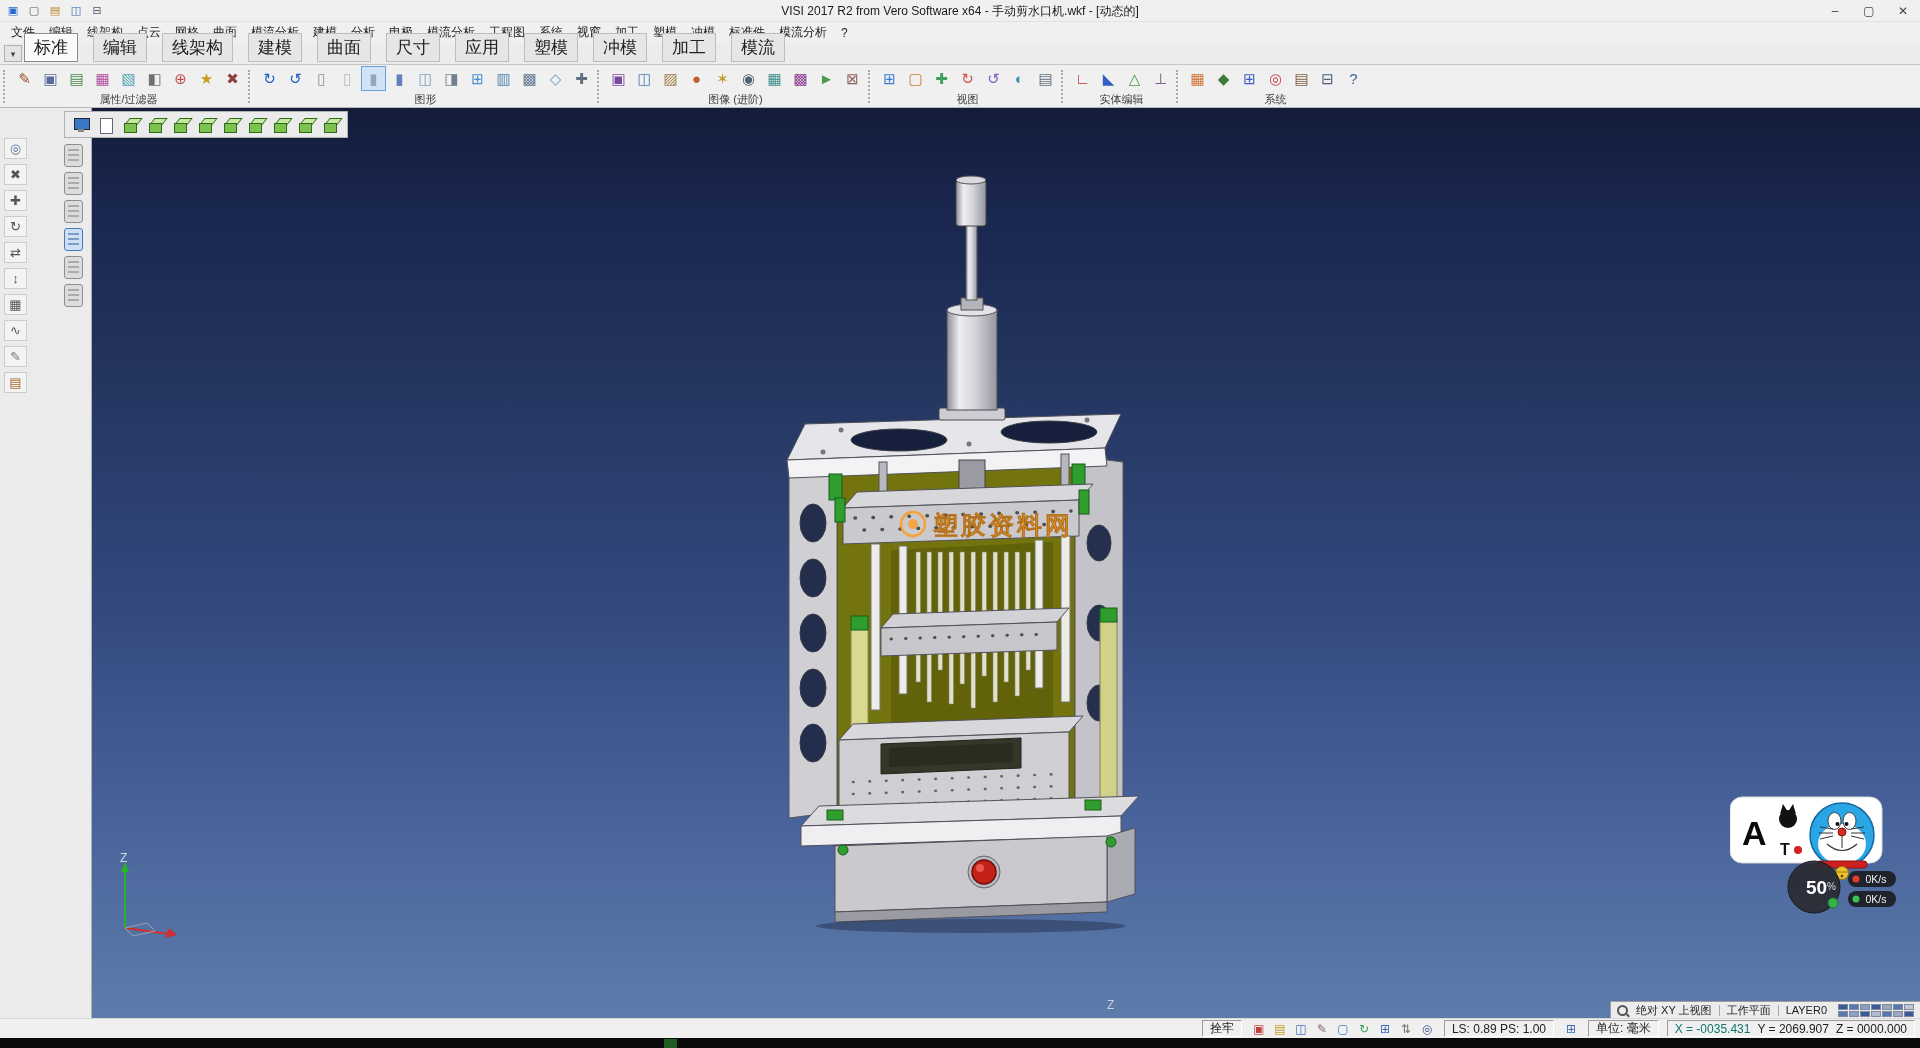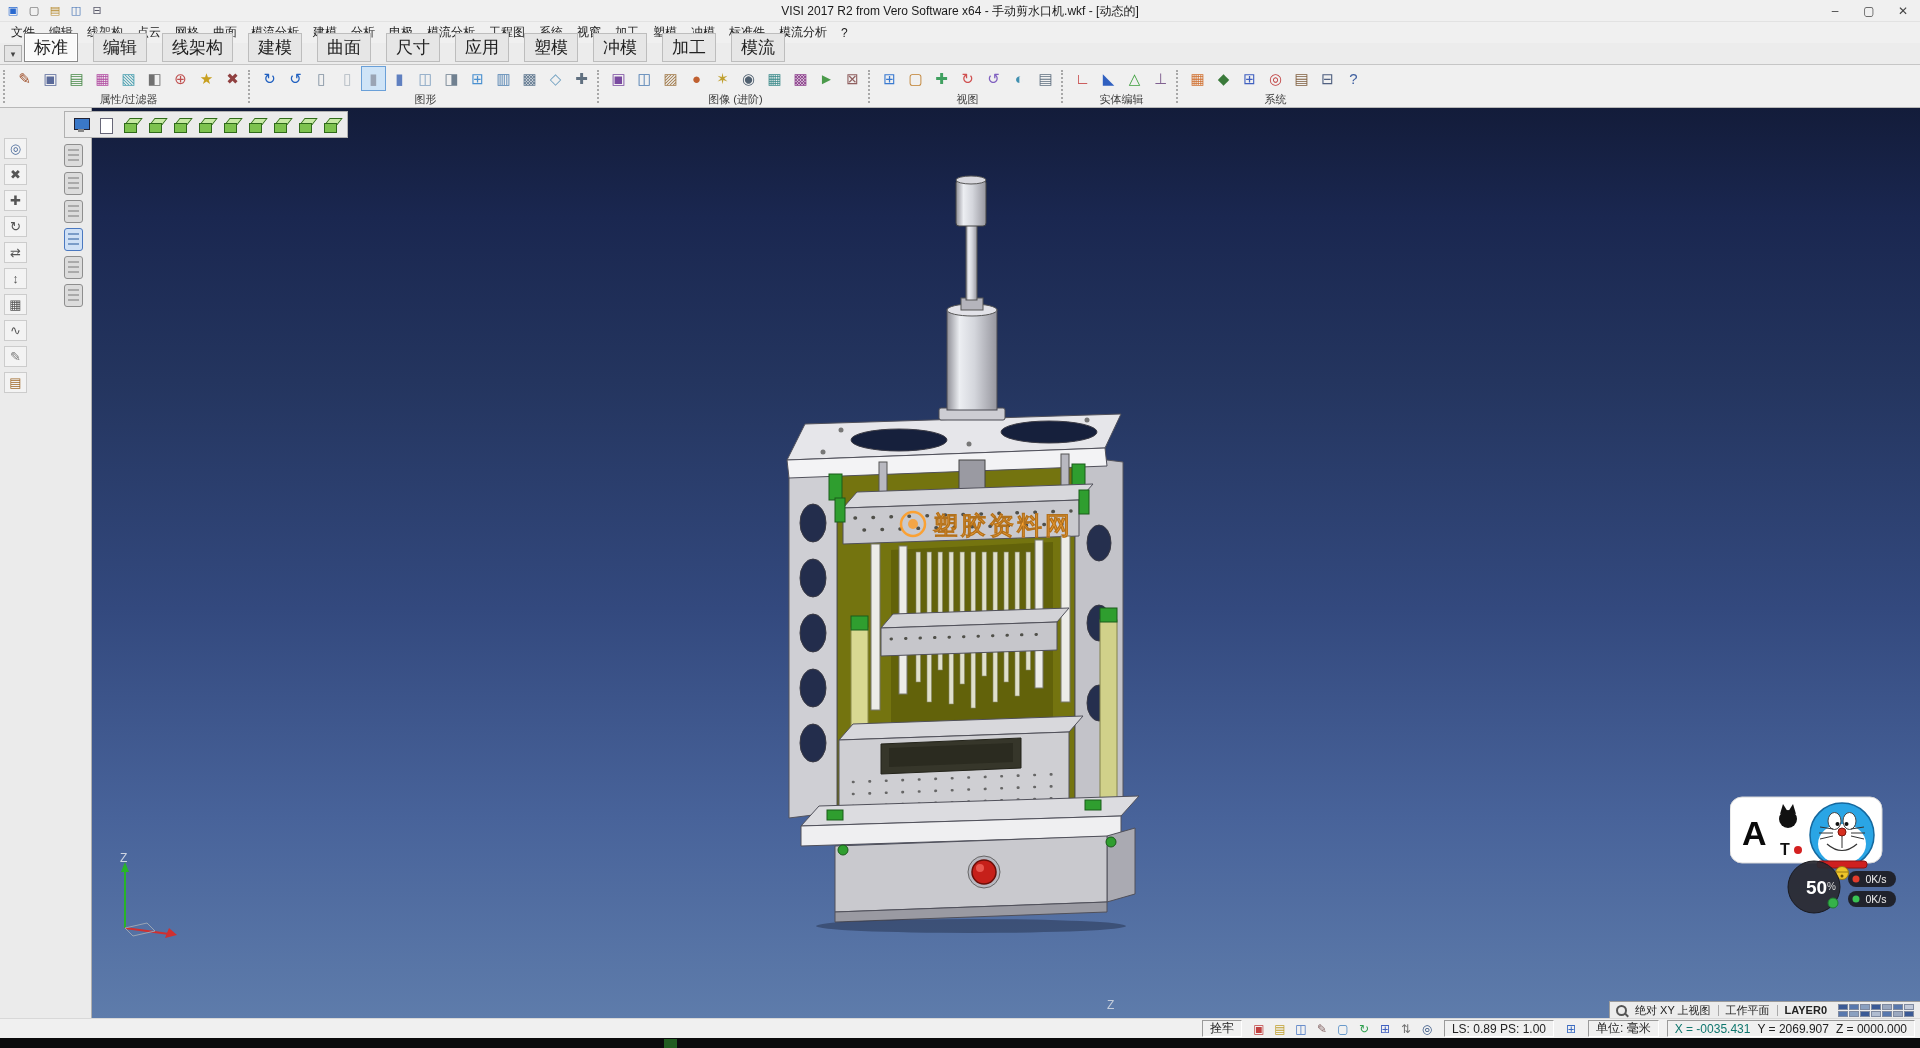--- a/index.html
+++ b/index.html
@@ -56,21 +56,21 @@
   .viewport{flex:1;position:relative;overflow:hidden;background:linear-gradient(180deg,#131c3a 0%,#1a2750 12%,#24355f 30%,#33497e 55%,#48639a 78%,#5e7cab 100%)}
   .model{position:absolute;left:639px;top:50px;width:480px;height:800px}
   .triad{position:absolute;left:15px;bottom:60px;width:80px;height:110px}
   .vp-zlabel{position:absolute;left:1015px;bottom:6px;color:#c4cddb;font-size:12px}
   .widget{position:absolute;right:20px;bottom:98px;width:170px;height:125px}
 
   .vp-status{position:absolute;right:0;bottom:0;height:17px;background:#ececec;border-top:1px solid #9c9c9c;border-left:1px solid #9c9c9c;display:flex;align-items:center;gap:7px;padding:0 6px;font-size:11px;color:#222}
   .vp-sep{width:1px;height:11px;background:#aaa}
   .mag{width:11px;height:11px;border:2px solid #555;border-radius:50%;position:relative;margin-right:1px}
   .mag::after{content:"";position:absolute;width:5px;height:2px;background:#555;transform:rotate(45deg);right:-4px;bottom:-2px}
-  .layer-name{font-weight:bold}
+  .layer-name{font-weight:normal}
   .segcol{display:flex;flex-direction:column;gap:1px;margin-left:4px}
   .segrow{display:flex;gap:1px}
   .seg{width:10px;height:6px;border:1px solid #7f8aa0}
 
   
   .statusbar{position:absolute;left:0;bottom:10px;height:20px;background:#f0f0f0;border-top:1px solid #d8d8d8;width:100%;display:flex;align-items:center;justify-content:flex-end;gap:8px;padding:0 5px;font-size:12px}
   .sb-field{border:1px solid #9a9a9a;border-bottom-color:#fff;border-right-color:#fff;background:#f0f0f0;height:17px;display:flex;align-items:center;padding:0 7px;white-space:nowrap}
   .sb-icons{display:flex;gap:3px}
   .sb-icon{width:18px;height:17px;display:flex;align-items:center;justify-content:center;font-size:12px}
   .coord-x{color:#0f766e;margin-right:7px}

